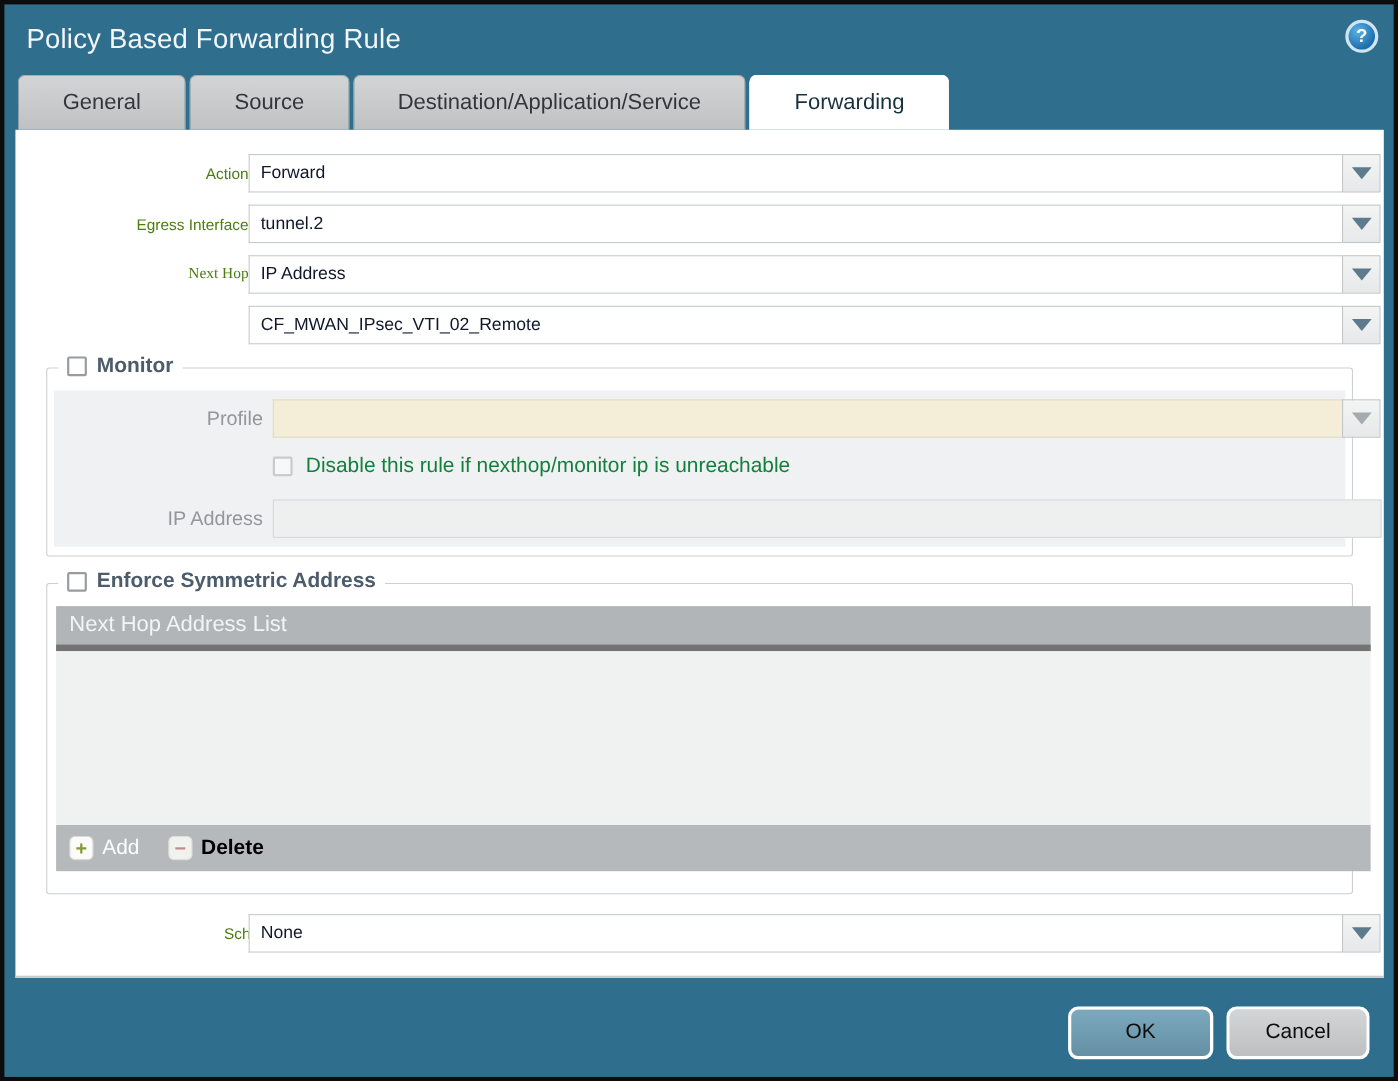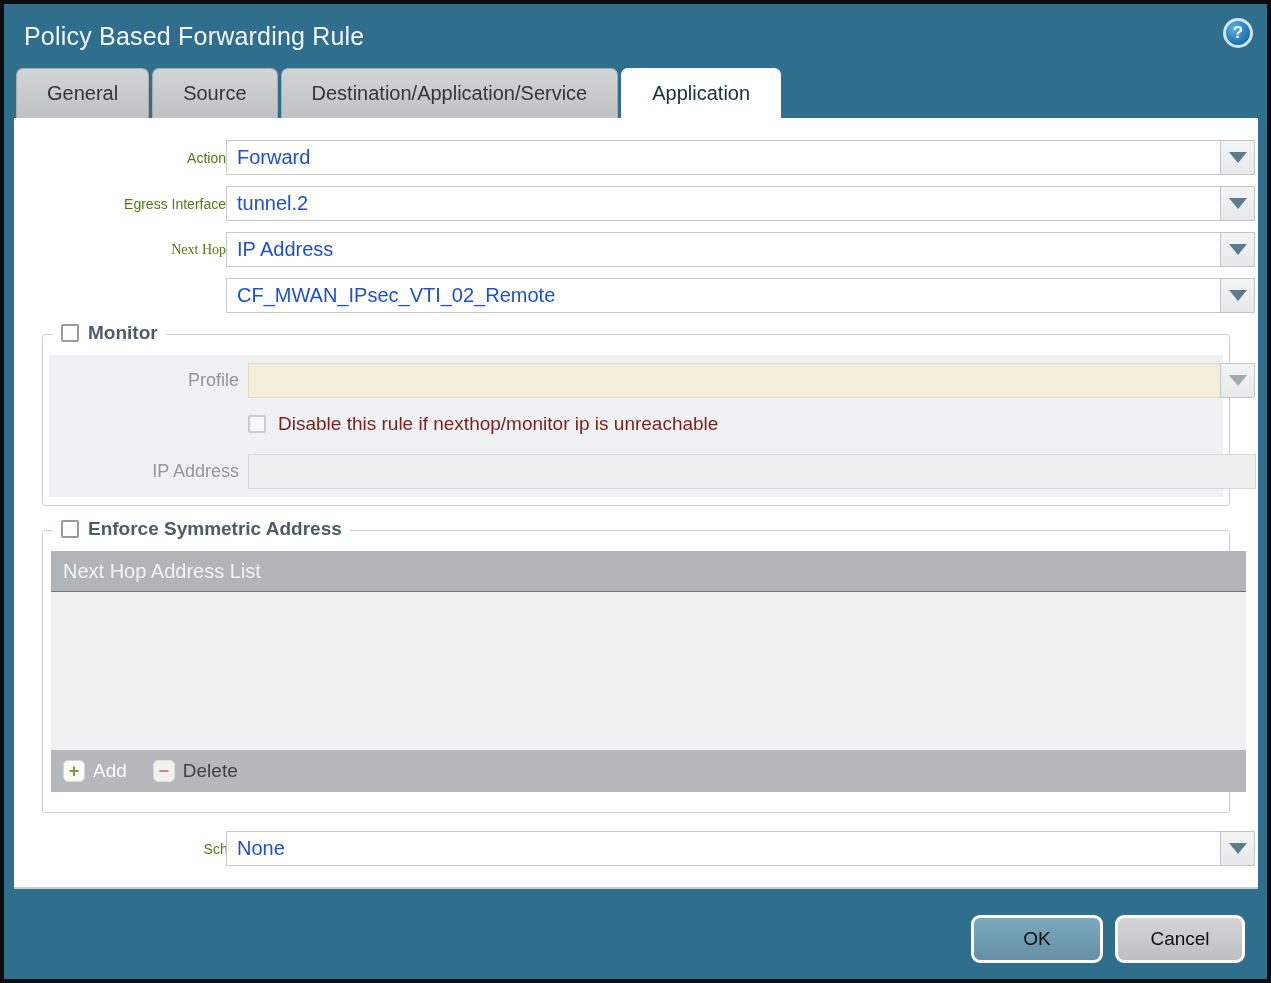--- a/index.html
+++ b/index.html
@@ -33,21 +33,21 @@
     cursor: pointer;
   }
 
   
   .tabs {
     position: absolute; left: 12px; top: 64px; right: 0; height: 50px;
     display: flex; gap: 3px;
   }
   .tab {
     height: 50px;
-    padding: 0 30px;
+    padding: 0 40px;
     display: flex; align-items: center; justify-content: center;
     background: linear-gradient(#d3d4d5, #c0c1c2);
     border-radius: 7px 7px 0 0;
     color: #333639; font-size: 20px;
     border: 1px solid #a9abad; border-bottom: none;
     cursor: pointer;
     white-space: nowrap;
   }
   .tab.active {
     background: #ffffff;
@@ -69,21 +69,21 @@
     font-size: 14px; color: #4d7c0f; padding-left: 14px;
   }
   .field {
     position: absolute; left: 212px; top: 0; height: 35px;
     display: flex;
   }
   .field .text {
     width: 994px; height: 35px;
     border: 1px solid #c7cacc; border-right: none;
     background: #ffffff;
-    font-size: 20px; color: #1d4ed8;
+    font-size: 16px; color: #0f172a;
     display: flex; align-items: center;
     padding: 0 10px;
     white-space: nowrap; overflow: hidden;
   }
   .ddbtn {
     width: 35px; height: 35px;
     background: linear-gradient(#f3f4f4, #e7e8e9);
     border: 1px solid #c3c6c8;
     display: flex; align-items: center; justify-content: center;
     cursor: pointer;
@@ -131,33 +131,33 @@
   }
   .profile-input .text {
     width: 972px; height: 35px;
     background: #f4edd8; border: 1px solid #e2dcc6; border-right: none;
   }
   .disabled-check-row {
     position: absolute; left: 199px; top: 56px; height: 26px;
     display: flex; align-items: center; gap: 12px;
   }
   .disabled-check-row .checkbox { background: #f7f8f8; }
-  .disabled-check-label { font-size: 19px; color: #7f1d1d; }
+  .disabled-check-label { font-size: 19px; color: #15803d; }
   .ip-input {
     position: absolute; left: 199px; top: 99px; width: 1008px; height: 35px;
     background: #eef0f0; border: 1px solid #d6d8da;
   }
 
   
   .nhtable {
     position: absolute; left: 8px; top: 20px; width: 1195px;
   }
   .nh-header {
     height: 41px; background: #b1b5b8;
-    border-bottom: 1px solid #737373;
+    border-bottom: 6px solid #737373;
     display: flex; align-items: center;
     color: #f3f4f5; font-size: 20px;
     padding: 0 12px;
   }
   .nh-body { height: 158px; background: #f0f1f1; }
   .nh-footer {
     height: 42px; background: #b5b9bc;
     display: flex; align-items: center; gap: 26px;
     padding: 0 12px;
   }
@@ -165,21 +165,21 @@
   .tbl-btn.disabled { cursor: default; }
   .icon-sq {
     width: 22px; height: 22px; border-radius: 5px;
     background: #fbfbf9; border: 1px solid #d7d9d2;
     display: flex; align-items: center; justify-content: center;
     font-size: 18px; font-weight: bold; line-height: 1;
   }
   .plus { color: #7f9c38; }
   .minus { color: #bf8d8d; }
   .tbl-btn-label { font-size: 19px; color: #fdfdfd; }
-  .tbl-btn.disabled .tbl-btn-label { color: #404040; }
+  .tbl-btn.disabled .tbl-btn-label { color: #000000; font-weight: bold; }
   .tbl-btn.disabled .icon-sq { background: #f1f1ee; border-color: #dddfd9; }
 
   
   .footer-btn {
     position: absolute; height: 48px; border-radius: 9px;
     border: 3px solid #ffffff;
     font-size: 19px; color: #0d0d0d;
     display: flex; align-items: center; justify-content: center;
     cursor: pointer;
   }
@@ -193,21 +193,21 @@
 
   <div class="titlebar">
     <div class="title">Policy Based Forwarding Rule</div>
     <div class="help">?</div>
   </div>
 
   <div class="tabs">
     <div class="tab">General</div>
     <div class="tab">Source</div>
     <div class="tab">Destination/Application/Service</div>
-    <div class="tab active">Application</div>
+    <div class="tab active">Forwarding</div>
   </div>
 
   <div class="content">
 
     <div class="row" style="left:0; top:22px; width:1244px;">
       <div class="row-label" style="right:auto; left:0; width:212px;">Action</div>
       <div class="field">
         <div class="text">Forward</div>
         <div class="ddbtn">
             <span class="caret"></span>

